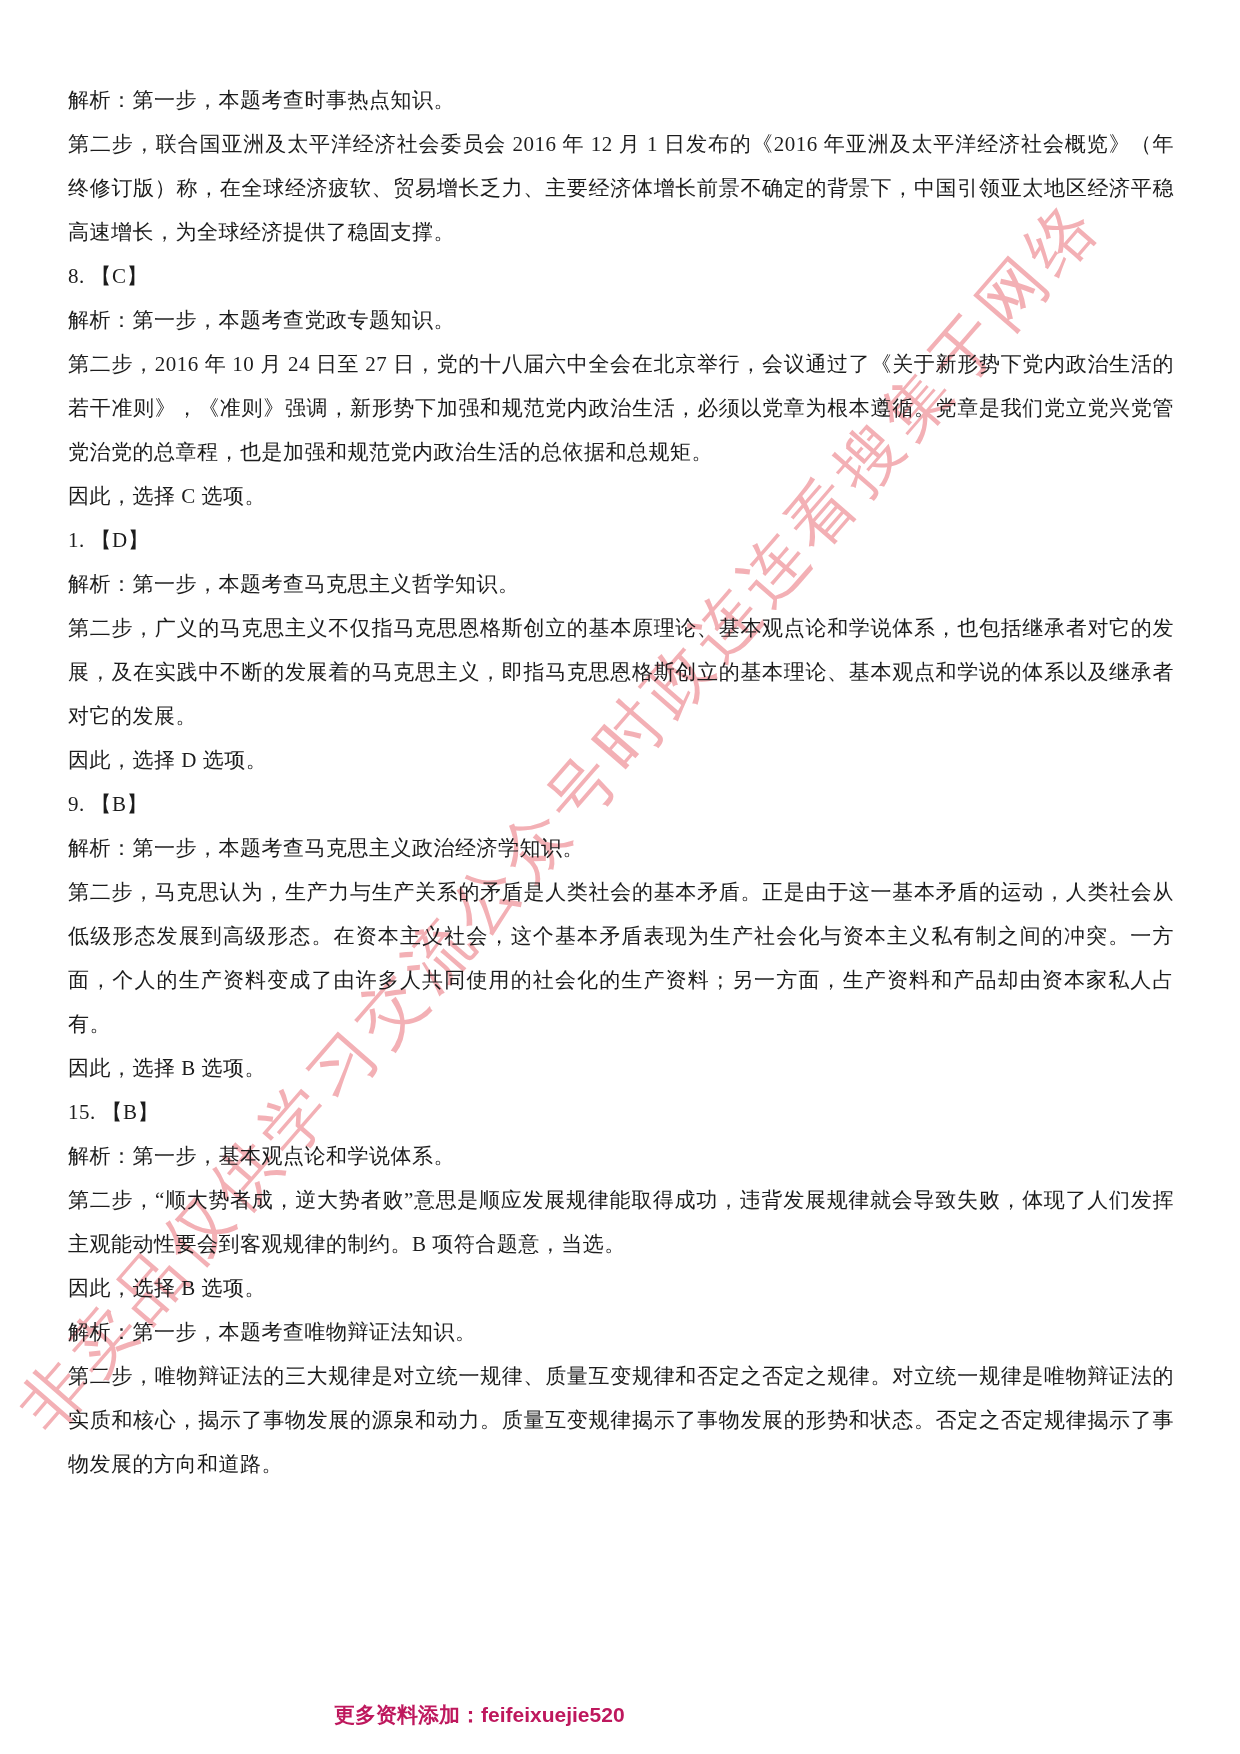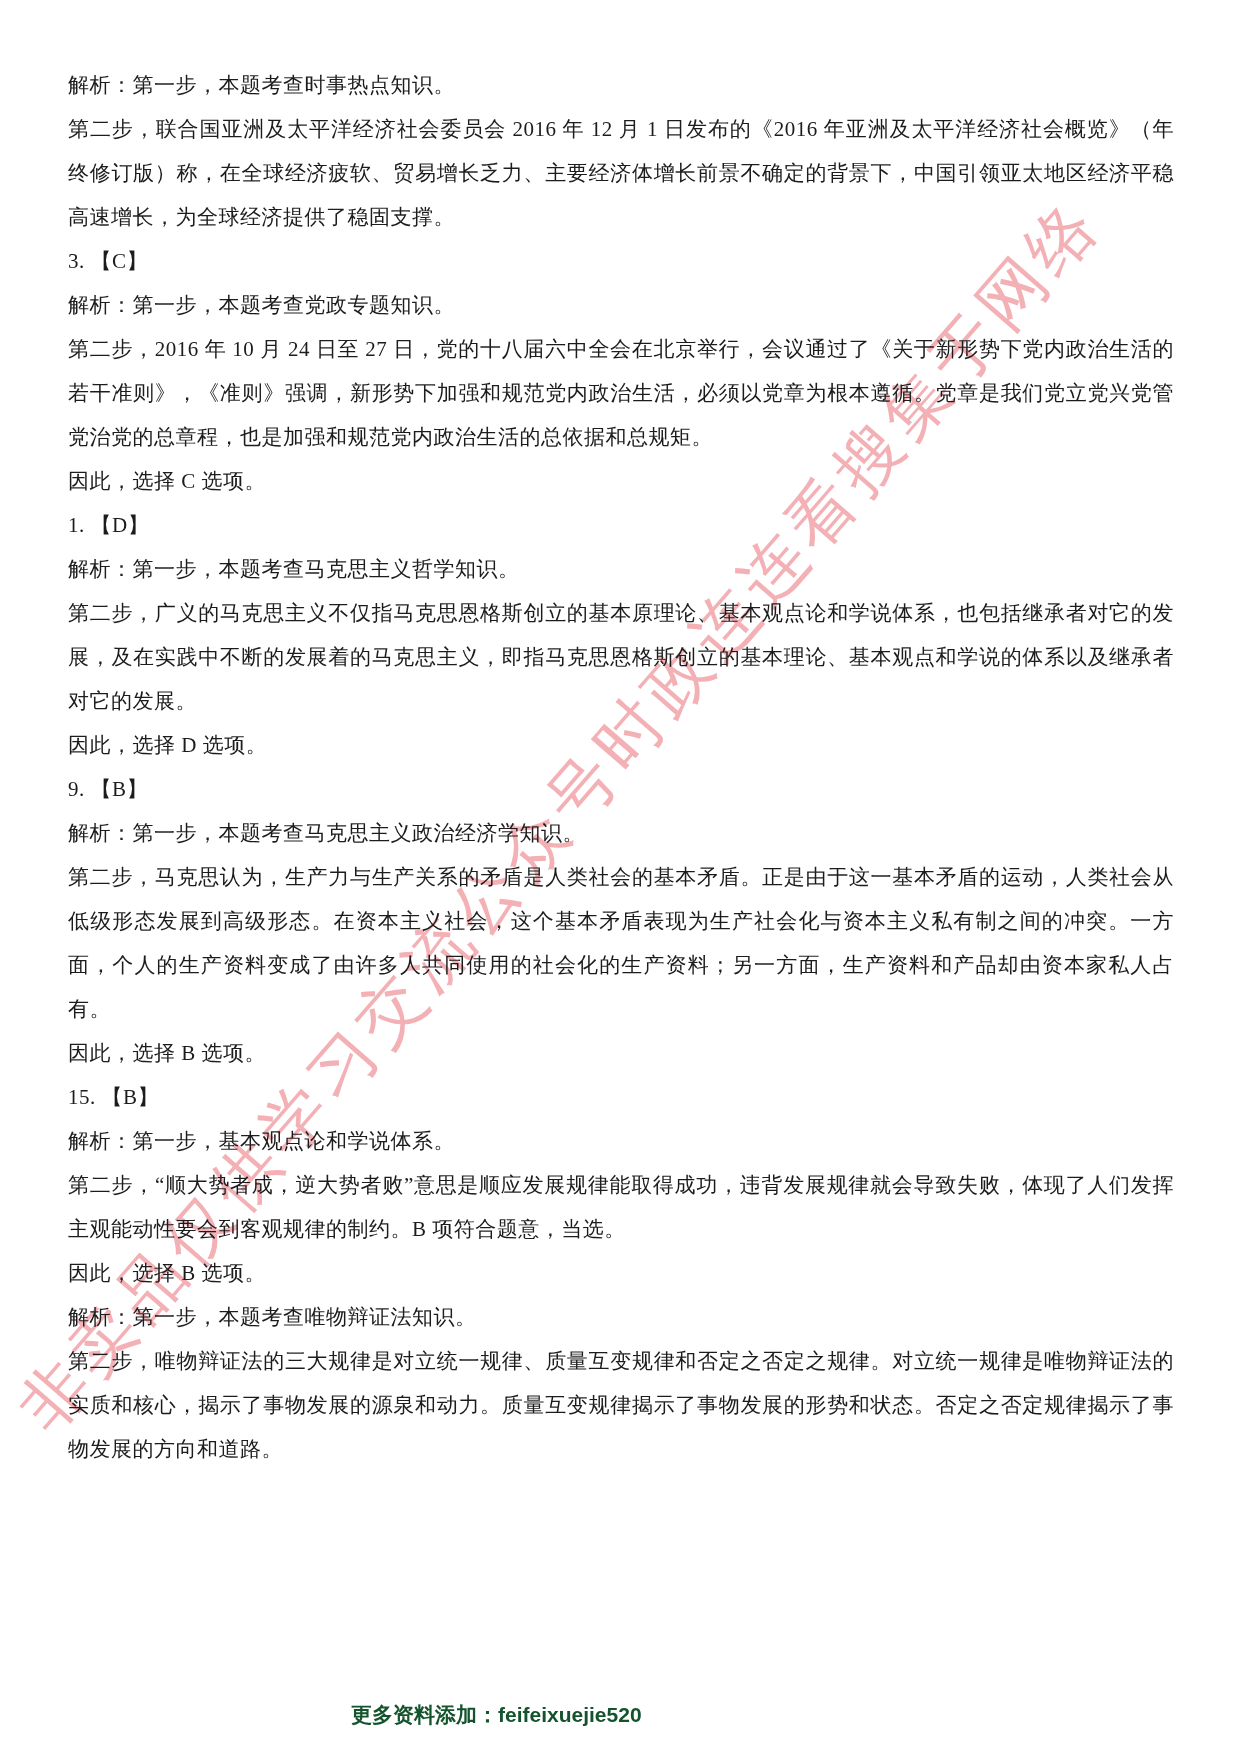--- a/index.html
+++ b/index.html
@@ -26,60 +26,60 @@
     letter-spacing: 7px;
     color: rgba(231, 97, 108, 0.50);
     font-weight: 400;
     pointer-events: none;
     user-select: none;
     z-index: 1;
   }
   .content {
     position: absolute;
     left: 68px;
-    top: 63px;
+    top: 78px;
     width: 1106px;
     z-index: 2;
     color: #1c1c1c;
   }
   .content p.para {
     margin: 0;
     font-size: 21px;
     line-height: 44px;
     text-align: justify;
     text-align-last: left;
     letter-spacing: 0.5px;
   }
   .footer {
     position: absolute;
-    left: 351px;
+    left: 334px;
     top: 1700px;
     z-index: 2;
     font-size: 21px;
     line-height: 30px;
     font-weight: bold;
-    color: #14532d;
+    color: #be185d;
     font-family: "Liberation Serif", "DejaVu Serif", serif;
   }
   .footer .account {
     font-family: "Liberation Sans", "DejaVu Sans", sans-serif;
     font-weight: bold;
   }
 </style>
 </head>
 <body>
 
 <div class="page">
 
   <div class="watermark" style="color: rgba(231, 97, 108, 0.5);">非卖品仅供学习交流公众号时政连连看搜集于网络</div>
 
   <div class="content" id="paragraph-container" style="color: rgb(28, 28, 28);">
       <p class="para">解析：第一步，本题考查时事热点知识。</p>
       <p class="para">第二步，联合国亚洲及太平洋经济社会委员会 2016 年 12 月 1 日发布的《2016 年亚洲及太平洋经济社会概览》（年终修订版）称，在全球经济疲软、贸易增长乏力、主要经济体增长前景不确定的背景下，中国引领亚太地区经济平稳高速增长，为全球经济提供了稳固支撑。</p>
-      <p class="para">3. 【C】</p>
+      <p class="para">8. 【C】</p>
       <p class="para">解析：第一步，本题考查党政专题知识。</p>
       <p class="para">第二步，2016 年 10 月 24 日至 27 日，党的十八届六中全会在北京举行，会议通过了《关于新形势下党内政治生活的若干准则》，《准则》强调，新形势下加强和规范党内政治生活，必须以党章为根本遵循。党章是我们党立党兴党管党治党的总章程，也是加强和规范党内政治生活的总依据和总规矩。</p>
       <p class="para">因此，选择 C 选项。</p>
       <p class="para">1. 【D】</p>
       <p class="para">解析：第一步，本题考查马克思主义哲学知识。</p>
       <p class="para">第二步，广义的马克思主义不仅指马克思恩格斯创立的基本原理论、基本观点论和学说体系，也包括继承者对它的发展，及在实践中不断的发展着的马克思主义，即指马克思恩格斯创立的基本理论、基本观点和学说的体系以及继承者对它的发展。</p>
       <p class="para">因此，选择 D 选项。</p>
       <p class="para">9. 【B】</p>
       <p class="para">解析：第一步，本题考查马克思主义政治经济学知识。</p>
       <p class="para">第二步，马克思认为，生产力与生产关系的矛盾是人类社会的基本矛盾。正是由于这一基本矛盾的运动，人类社会从低级形态发展到高级形态。在资本主义社会，这个基本矛盾表现为生产社会化与资本主义私有制之间的冲突。一方面，个人的生产资料变成了由许多人共同使用的社会化的生产资料；另一方面，生产资料和产品却由资本家私人占有。</p>

